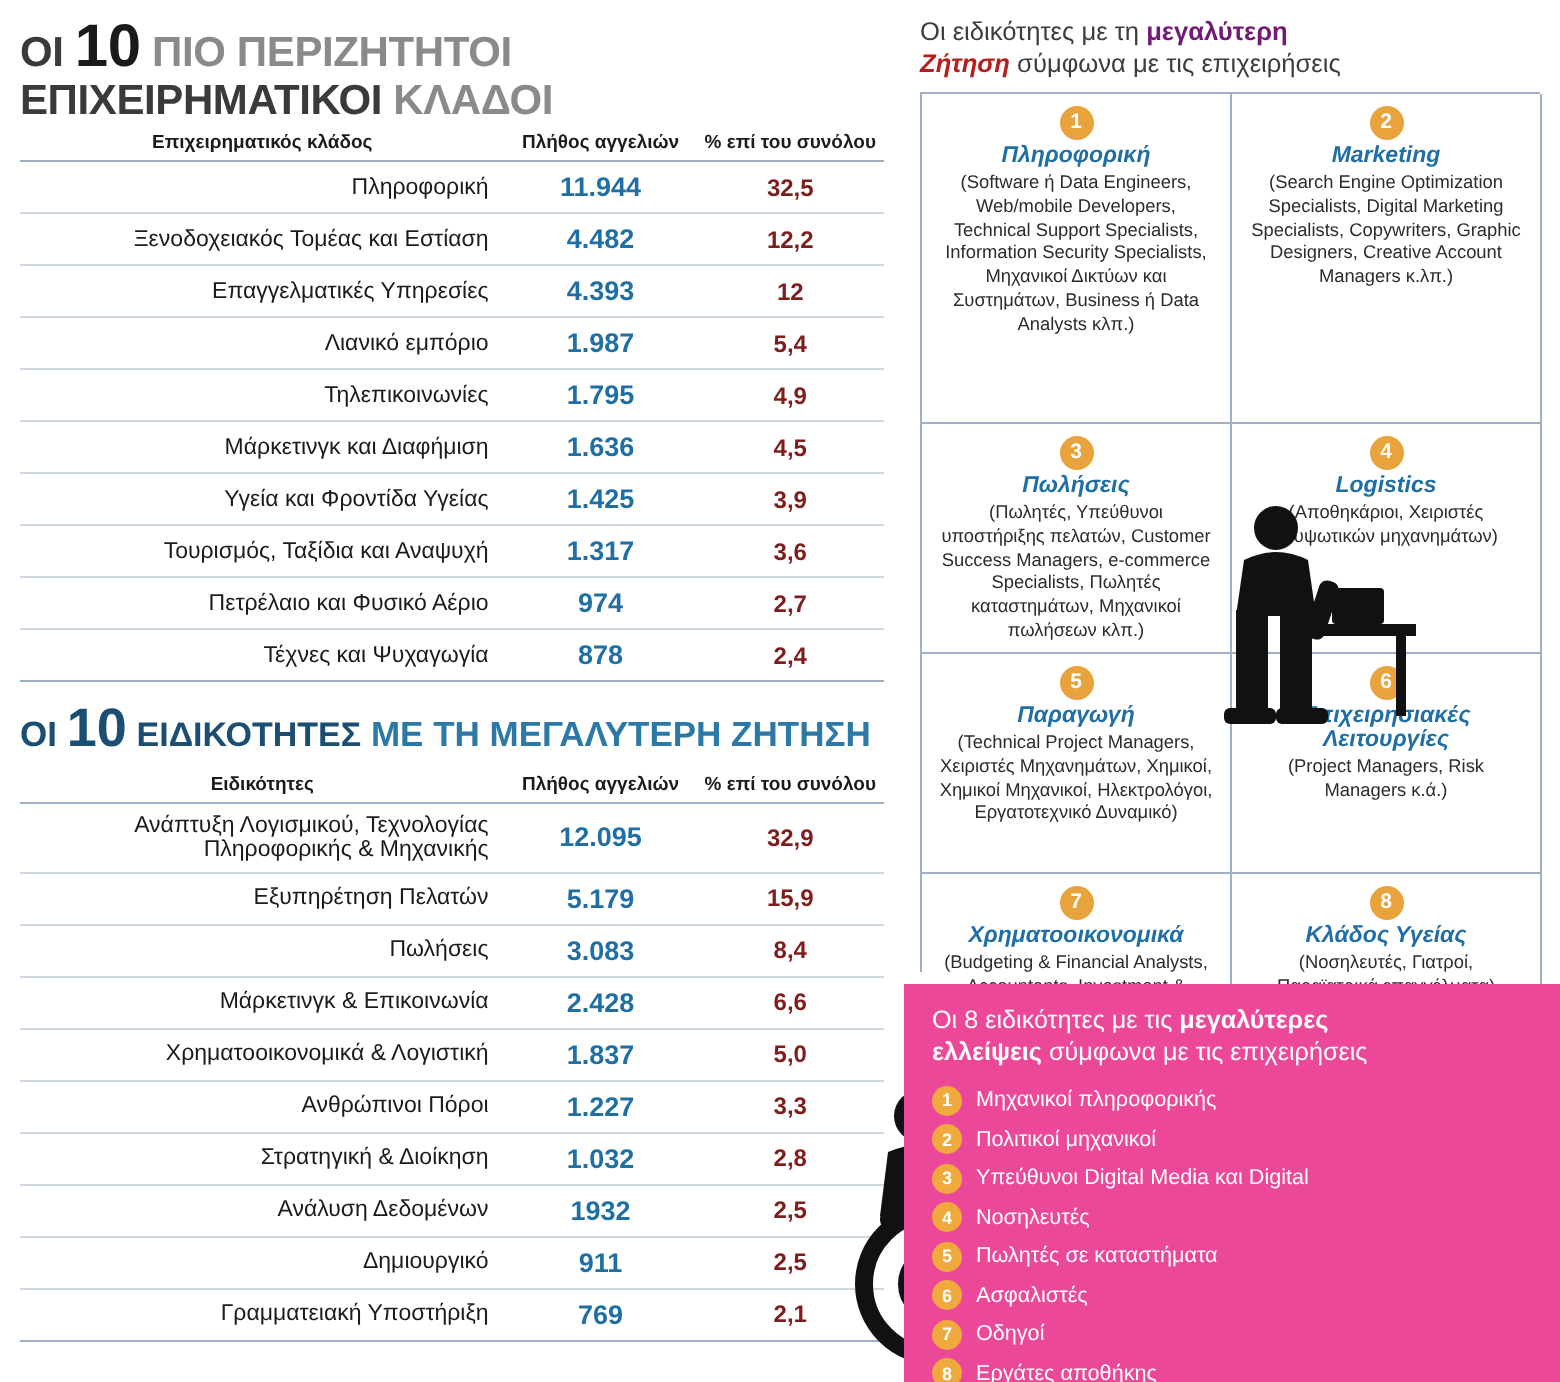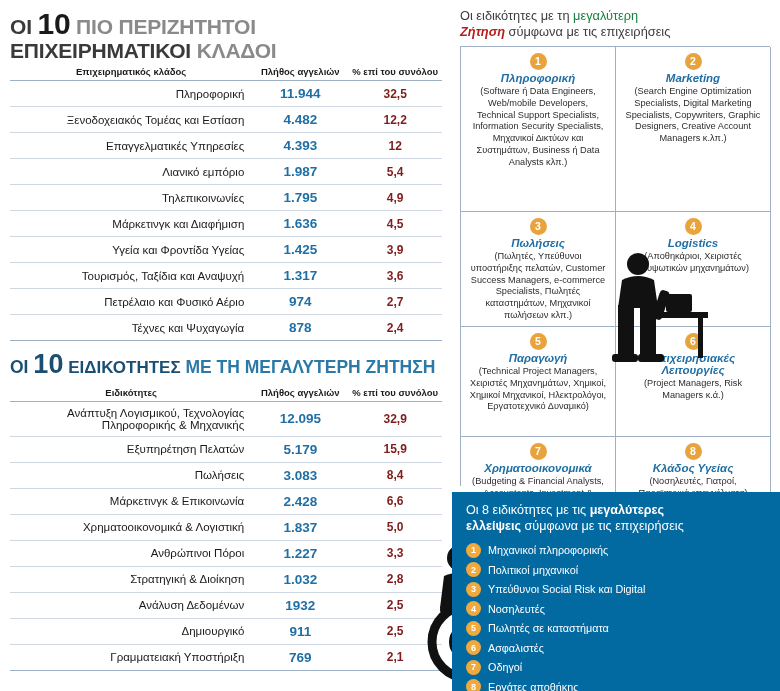--- a/index.html
+++ b/index.html
@@ -41,21 +41,21 @@
   table.tbl td.pct { text-align:center; font-weight:700; color:#7f1d1d; font-size:12px; width:92px;}
   table.tbl tr:last-child td { border-bottom: 1.5px solid #9fb0c4; }
 
   .title2 { margin-top: 9px; font-size: 17.5px; font-weight:700; color:#1a4f73; line-height:1.1;}
   .title2 .big { font-size: 27px; font-weight:700; color:#1a4f73;}
   .title2 .lt { color:#2c79a8; }
 
   
   .right { position:absolute; left:452px; top:0; width:328px; height:691px; padding: 8px 10px 0 8px; }
   .rtitle { font-size:12.8px; color:#3d3d3d; line-height:1.25; font-weight:400;}
-  .rtitle b { color:#15803d; font-weight:400; }
+  .rtitle b { color:#701a75; font-weight:700; }
   .rtitle .accent { color:#b91c1c; font-weight:700; font-style:italic; }
 
   .grid {
     margin-top:6px;
     position:relative;
     width: 310px; height: 440px;
     border-top: 1px solid #9fb0c4;
     border-left: 1px solid #9fb0c4;
   }
   .cell {
@@ -67,21 +67,21 @@
     width:17px;height:17px;border-radius:50%;background:#e8a33d;color:#fff;
     font-size:10.5px;font-weight:700;display:flex;align-items:center;justify-content:center;
     margin: 0 auto 2px auto;
   }
   .cell h4 { margin:0 0 2px 0; font-size:11.5px; color:#1f6fa5; font-weight:700; font-style:italic; text-align:center;}
   .cell p { margin:0; font-size:9.2px; line-height:1.28; color:#2c2c2c; text-align:center; }
 
   
   .banner {
     position:absolute; left:452px; top:492px; width:328px; height:199px;
-    background:#0369a1; color:#ffffff; padding: 10px 12px 8px 14px;
+    background:#ec4899; color:#ffffff; padding: 10px 12px 8px 14px;
   }
   .banner .bt { font-size:12.6px; line-height:1.3; }
   .banner .bt b { font-weight:700; }
   .banner ol { list-style:none; margin: 8px 0 0 0; padding:0; }
   .banner li { display:flex; align-items:center; gap:7px; margin-bottom: 4.5px; font-size:10.8px; }
   .banner li .n {
     width:15px;height:15px;border-radius:50%;background:#f0a93c;color:#ffffff;
     font-size:9px;font-weight:700;display:flex;align-items:center;justify-content:center;flex:0 0 15px;
   }
 
@@ -325,21 +325,21 @@
       <li>
           <span class="n">1</span>
           <span>Μηχανικοί πληροφορικής</span>
         </li>
       <li>
           <span class="n">2</span>
           <span>Πολιτικοί μηχανικοί</span>
         </li>
       <li>
           <span class="n">3</span>
-          <span>Υπεύθυνοι Social Risk και Digital</span>
+          <span>Υπεύθυνοι Digital Media και Digital</span>
         </li>
       <li>
           <span class="n">4</span>
           <span>Νοσηλευτές</span>
         </li>
       <li>
           <span class="n">5</span>
           <span>Πωλητές σε καταστήματα</span>
         </li>
       <li>

